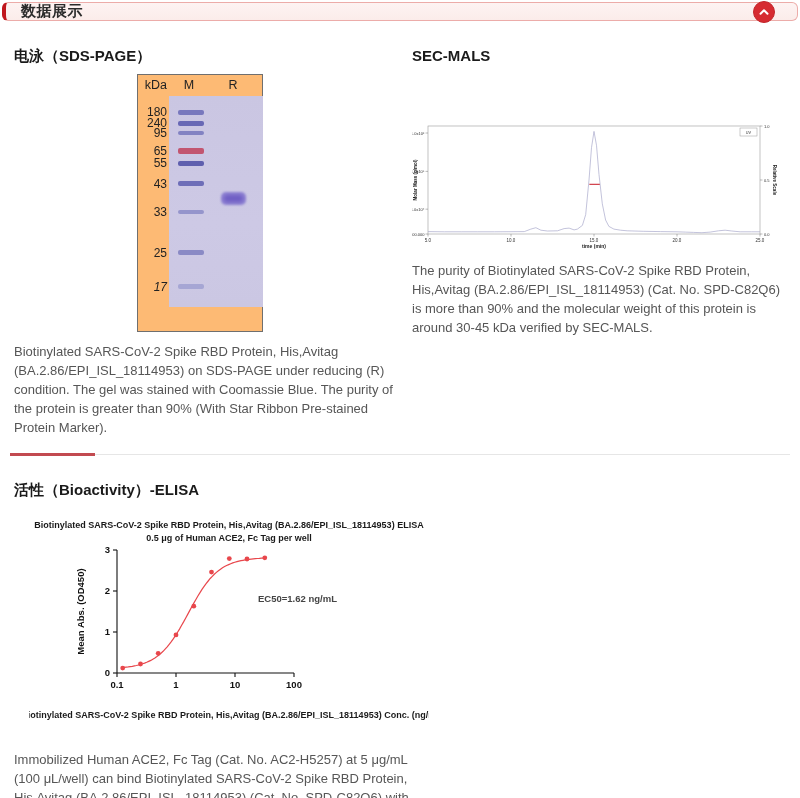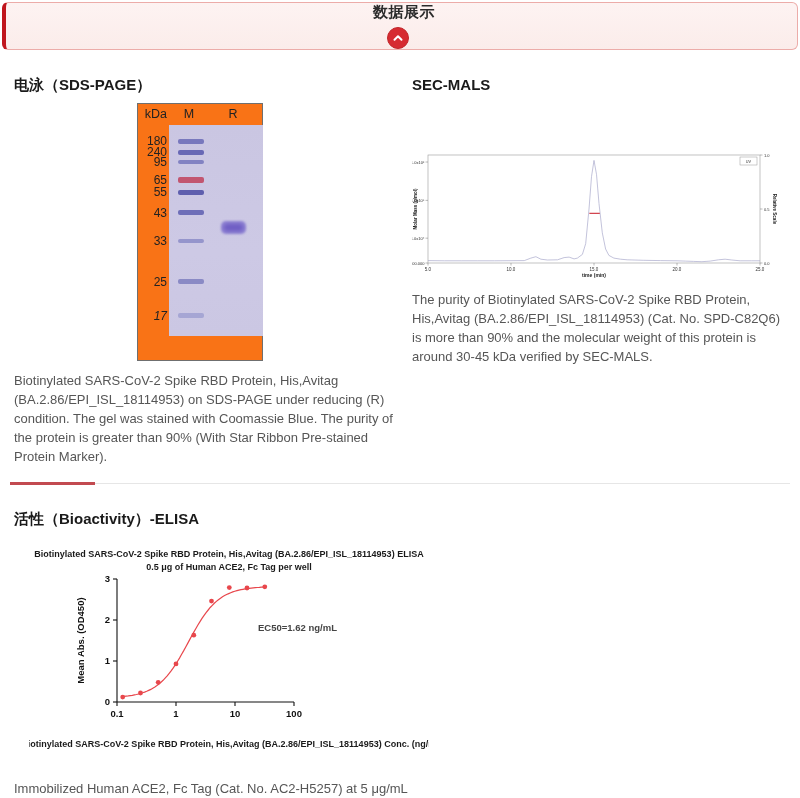--- a/index.html
+++ b/index.html
@@ -2,28 +2,27 @@
 <html><head>
 <meta charset="utf-8">
 <style>
   * { box-sizing: border-box; margin: 0; padding: 0; }
   html,body { width: 800px; background: #fff; font-family: "Liberation Sans", sans-serif; }
   body { height: 798px; overflow: hidden; }
 
   
   .panel-header {
     margin: 2px 2px 0 2px;
-    height: 48px;
+    height: 19px;
     background: linear-gradient(180deg, #fdf3f2, #fbecea);
     border: 1px solid #ecaca9;
     border-left: 4px solid #c0161d;
     border-radius: 6px;
     display: flex; align-items: center; justify-content: space-between;
     padding: 0 10px 0 15px;
-    flex-direction: column;
   }
   .panel-title { font-size: 15px; font-weight: 700; color: #2b2b2b; letter-spacing: .5px; }
   .collapse-btn {
     width: 22px; height: 22px; border-radius: 50%;
     background: #d62b31; border: 1px solid #c2272c;
     display: flex; align-items: center; justify-content: center;
     cursor: pointer; padding: 0; margin-right: 12px;
   }
 
   
@@ -35,21 +34,21 @@
   .caption { font-size: 13px; line-height: 19px; color: #565656; margin-top: 10px; }
   .col-left .caption { width: 384px; }
   .col-right .caption { width: 378px; }
   .divider { position: relative; height: 1px; background: #e6e6e6; margin: 17px 0 0 -4px; width: 780px; }
   .divider-accent { position: absolute; left: 0; top: -1px; width: 85px; height: 3px; background: #c24a50; }
 
   
   .gel-figure {
     position: relative; width: 126px; height: 258px;
     margin: 8px 0 0 123px;
-    background: #f97316; border: 1px solid #6f6f6f;
+    background: #fdba74; border: 1px solid #6f6f6f;
   }
   .gel-strip {
     position: absolute; left: 31px; top: 21px; width: 94px; height: 211px;
     background: linear-gradient(180deg, #cac6e2, #cdc9e5 60%, #cbc7e3);
   }
   .gel-head { position: absolute; top: 3px; font-size: 12.5px; color: #222; font-weight: 500; }
   .gel-head.kda { left: 0; width: 29px; text-align: right; }
   .gel-head.m { left: 41px; width: 20px; text-align: center; }
   .gel-head.r { left: 85px; width: 20px; text-align: center; }
   .gel-label { position: absolute; left: 0; width: 29px; text-align: right;

